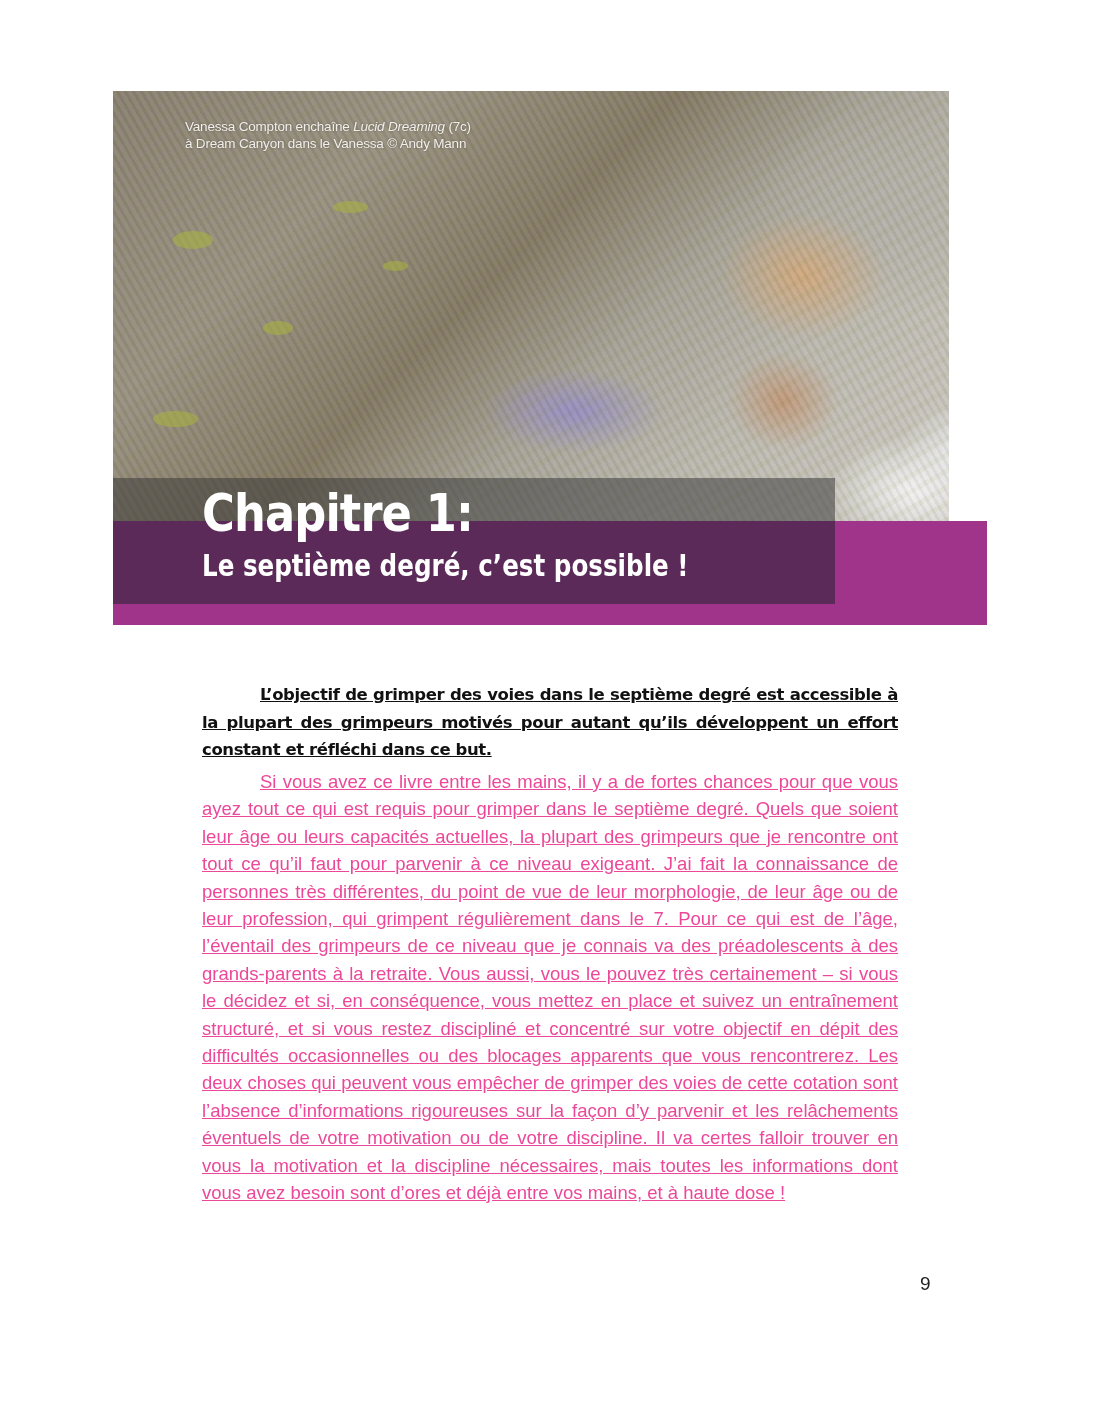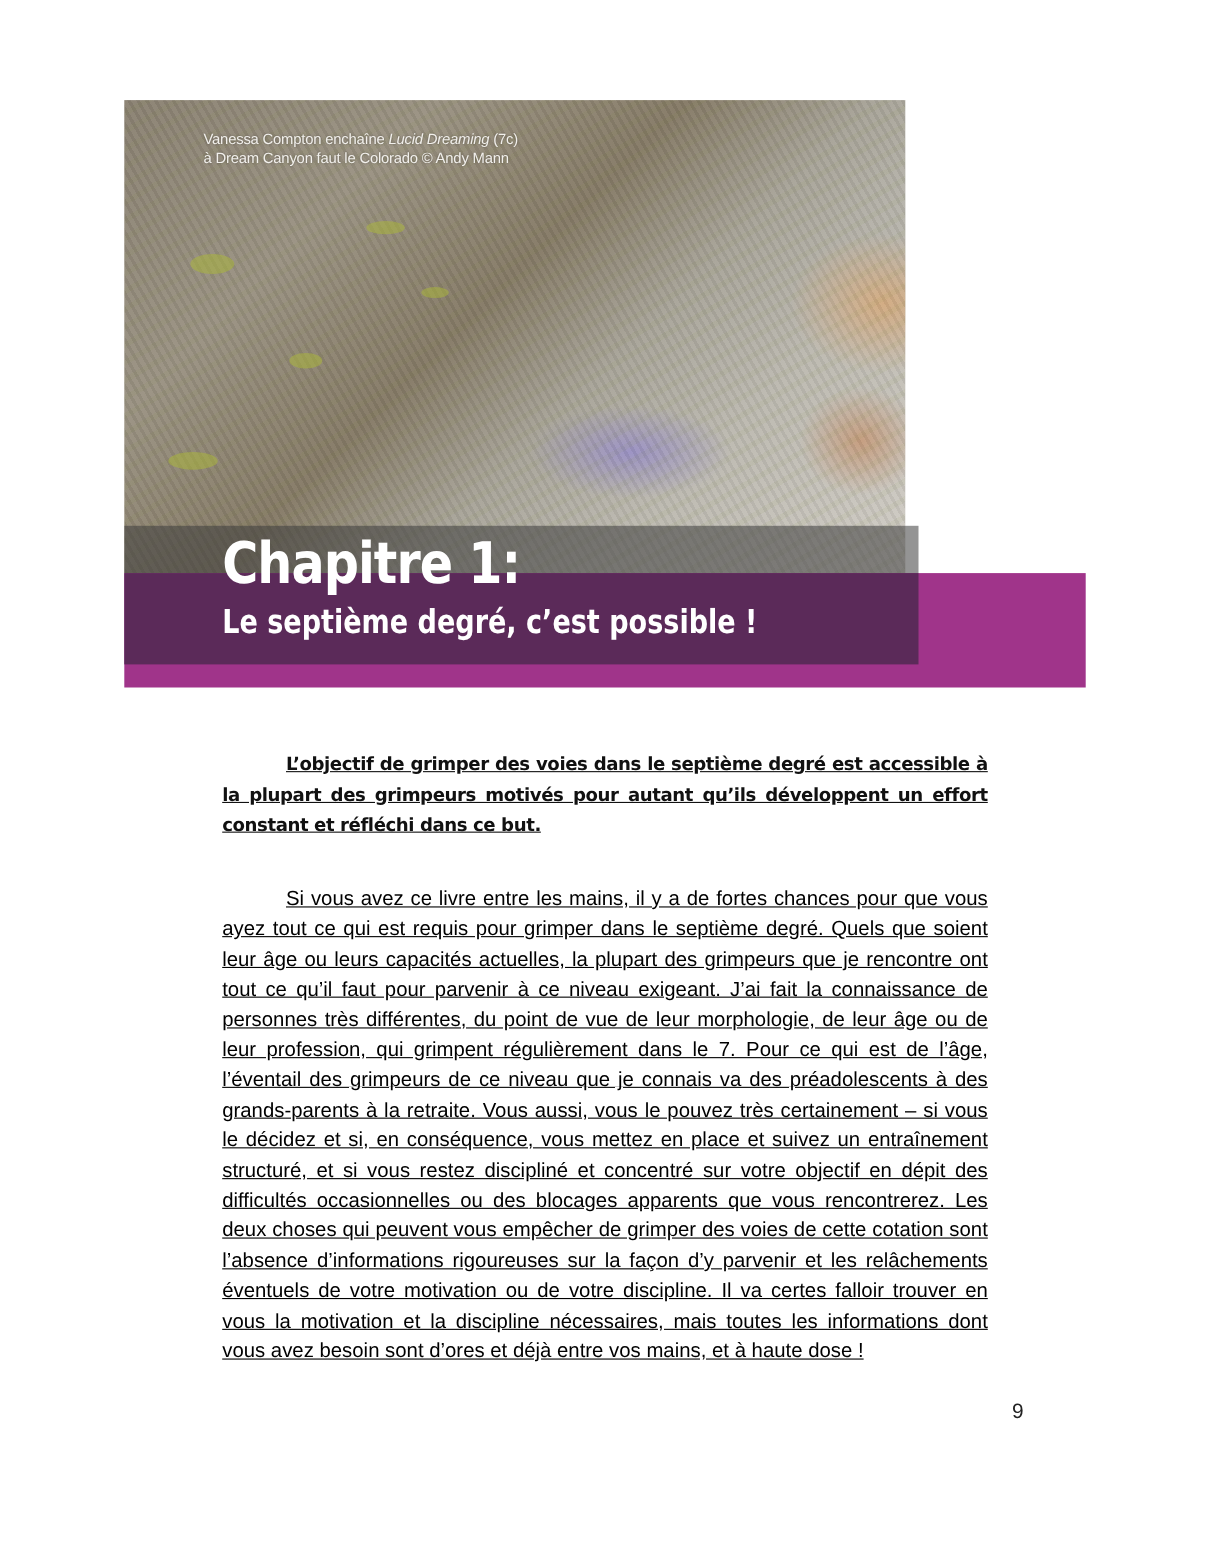--- a/index.html
+++ b/index.html
@@ -13,21 +13,21 @@
       position: relative;
       overflow: hidden;
       font-family: "Liberation Sans", sans-serif;
       color: #1a1a1a;
     }
     
     .hero {
       position: absolute;
       left: 113px;
       top: 91px;
-      width: 710px;
+      width: 836px;
       height: 430px;
       overflow: hidden;
       background:
         radial-gradient(ellipse 120px 90px at 690px 185px, rgba(214,168,120,0.85), rgba(214,168,120,0) 70%),
         radial-gradient(ellipse 80px 70px at 670px 310px, rgba(196,140,100,0.7), rgba(196,140,100,0) 70%),
         radial-gradient(ellipse 130px 60px at 460px 320px, rgba(150,140,200,0.85), rgba(150,140,200,0) 70%),
         radial-gradient(ellipse 120px 80px at 800px 400px, rgba(245,245,245,0.95), rgba(245,245,245,0) 70%),
         radial-gradient(ellipse 90px 70px at 850px 360px, rgba(235,238,240,0.9), rgba(235,238,240,0) 70%),
         radial-gradient(ellipse 200px 150px at 780px 120px, rgba(180,178,170,0.9), rgba(180,178,170,0) 70%),
         linear-gradient(135deg, #8a8172 0%, #9a9282 25%, #857a66 45%, #a8a499 60%, #bcb9b0 75%, #d0ccc5 100%);
@@ -125,26 +125,26 @@
       line-height: 27.5px;
       text-align: justify;
       letter-spacing: -0.4px;
       color: #111;
       margin: 0;
     }
     .lead, .para {
       text-indent: 58px;
     }
     .para {
-      top: 803px;
+      top: 768px;
       font-family: "Liberation Sans", sans-serif;
       font-size: 18.5px;
       line-height: 27.4px;
       text-align: justify;
-      color: #000000;
+      color: #ec4899;
       margin: 0;
     }
     .page-number {
       position: absolute;
       left: 920px;
       top: 1273px;
       font-family: "Liberation Sans", sans-serif;
       font-size: 19px;
       color: #222;
     }
@@ -154,21 +154,21 @@
 
 <div class="hero" role="img" aria-label="Climber on granite rock face above a river">
   <div class="texture"></div>
   <div class="lichen" style="left:60px;top:140px;width:40px;height:18px;"></div>
   <div class="lichen" style="left:150px;top:230px;width:30px;height:14px;"></div>
   <div class="lichen" style="left:220px;top:110px;width:35px;height:12px;"></div>
   <div class="lichen" style="left:40px;top:320px;width:45px;height:16px;"></div>
   <div class="lichen" style="left:270px;top:170px;width:25px;height:10px;"></div>
   <div class="caption">
     <div><span>Vanessa Compton enchaîne </span><em>Lucid Dreaming</em><span> (7c)</span></div>
-    <div>à Dream Canyon faut le Colorado © Andy Mann</div>
+    <div>à Dream Canyon dans le Vanessa © Andy Mann</div>
   </div>
 </div>
 
 <div class="band-magenta"></div>
 <div class="band-dark-overlay"></div>
 <div class="band-purple"></div>
 <h1 class="chapter-title">Chapitre 1:</h1>
 <h2 class="chapter-subtitle">Le septième degré, c’est possible !</h2>
 
 <p class="body-text lead">L’objectif de grimper des voies dans le septième degré est accessible à la plupart des grimpeurs motivés pour autant qu’ils développent un effort constant et réfléchi dans ce but.</p>

